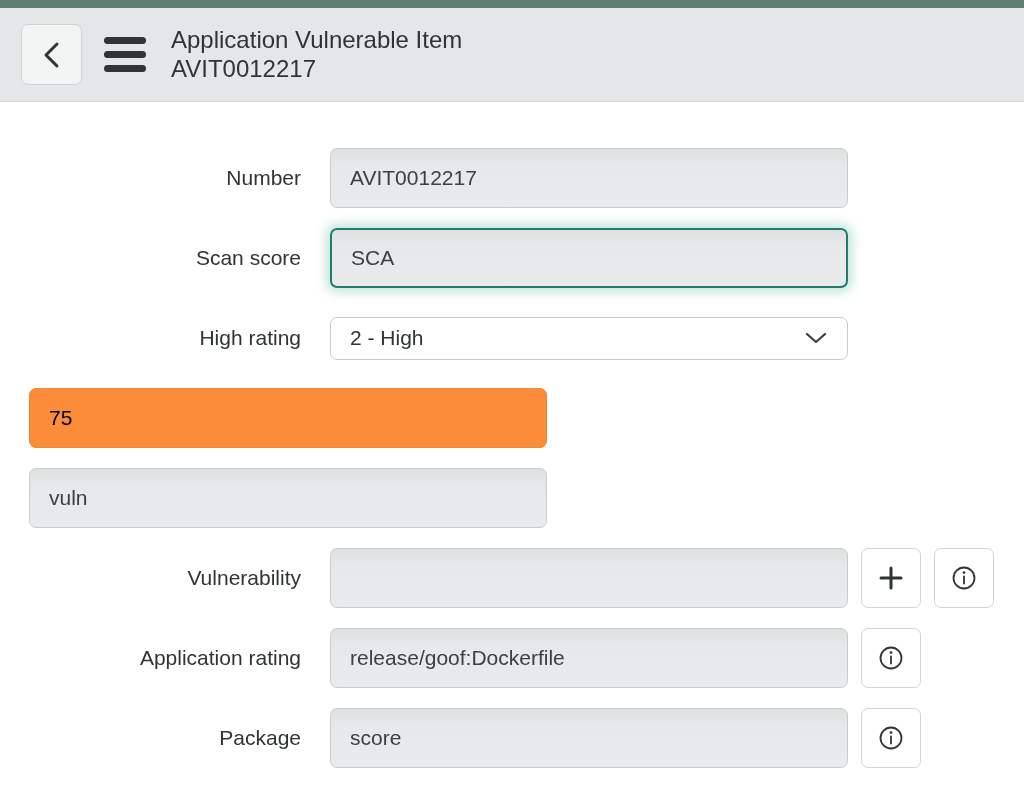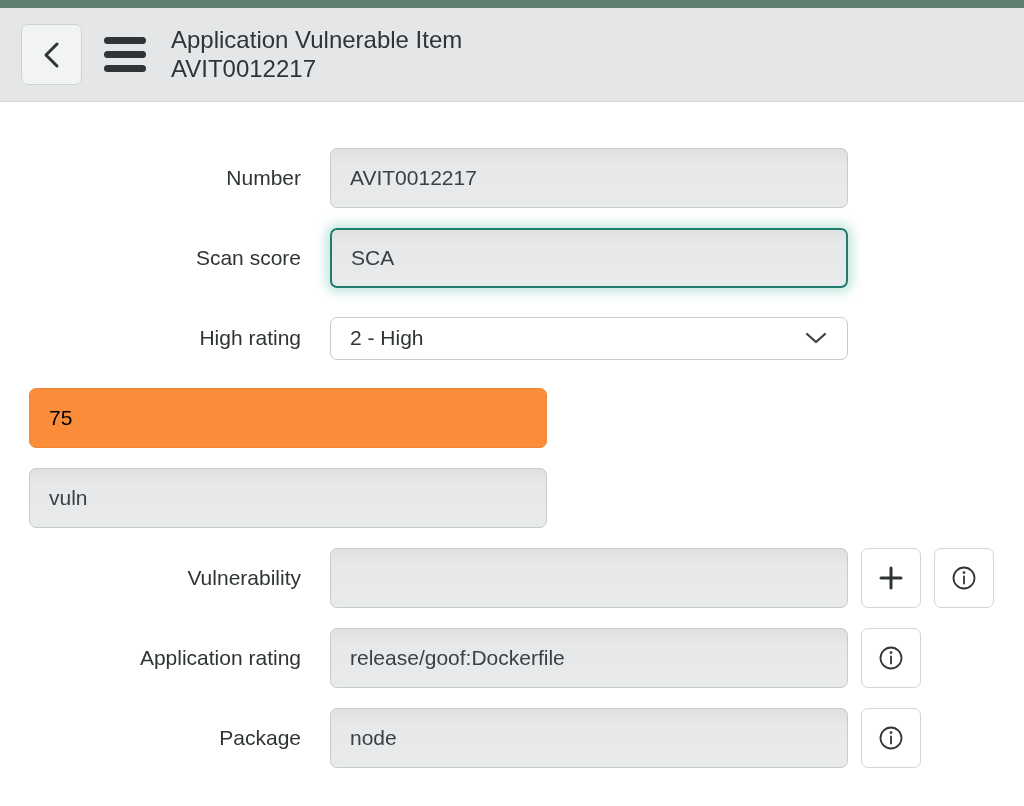--- a/index.html
+++ b/index.html
@@ -272,21 +272,21 @@
               <circle cx="14" cy="8.6" r="1.35" fill="#2f3436"></circle>
               <path d="M14 12.3 L14 19.6" stroke="#2f3436" stroke-width="1.8" stroke-linecap="round"></path>
             </svg>
           </span>
         </div>
       </div>
     </div>
     <div class="form-row">
       <div class="field-label">Package</div>
       <div class="field-wrap">
-        <div class="field-input">node</div>
+        <div class="field-input">score</div>
         <div class="icon-button">
           <span style="display: flex;">
             <svg width="28" height="28" viewBox="0 0 28 28" fill="none">
               <circle cx="14" cy="14" r="10.5" stroke="#2f3436" stroke-width="1.8"></circle>
               <circle cx="14" cy="8.6" r="1.35" fill="#2f3436"></circle>
               <path d="M14 12.3 L14 19.6" stroke="#2f3436" stroke-width="1.8" stroke-linecap="round"></path>
             </svg>
           </span>
         </div>
       </div>

